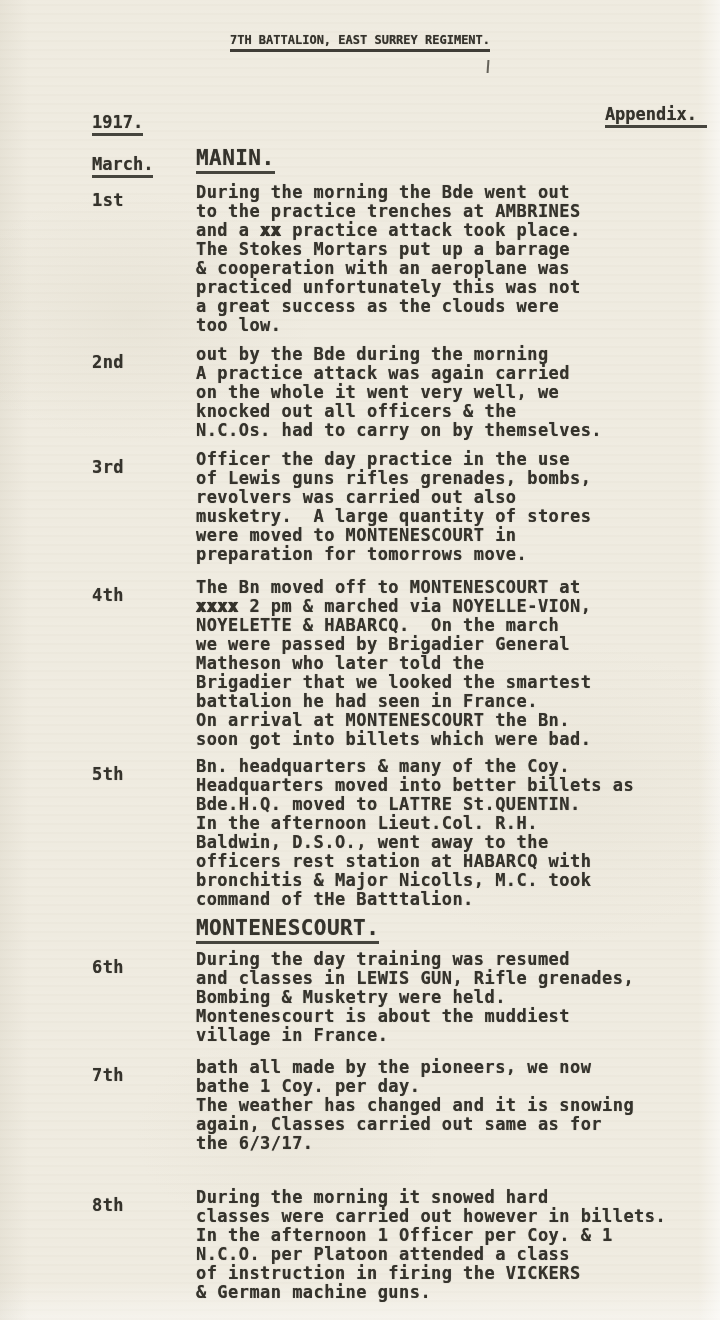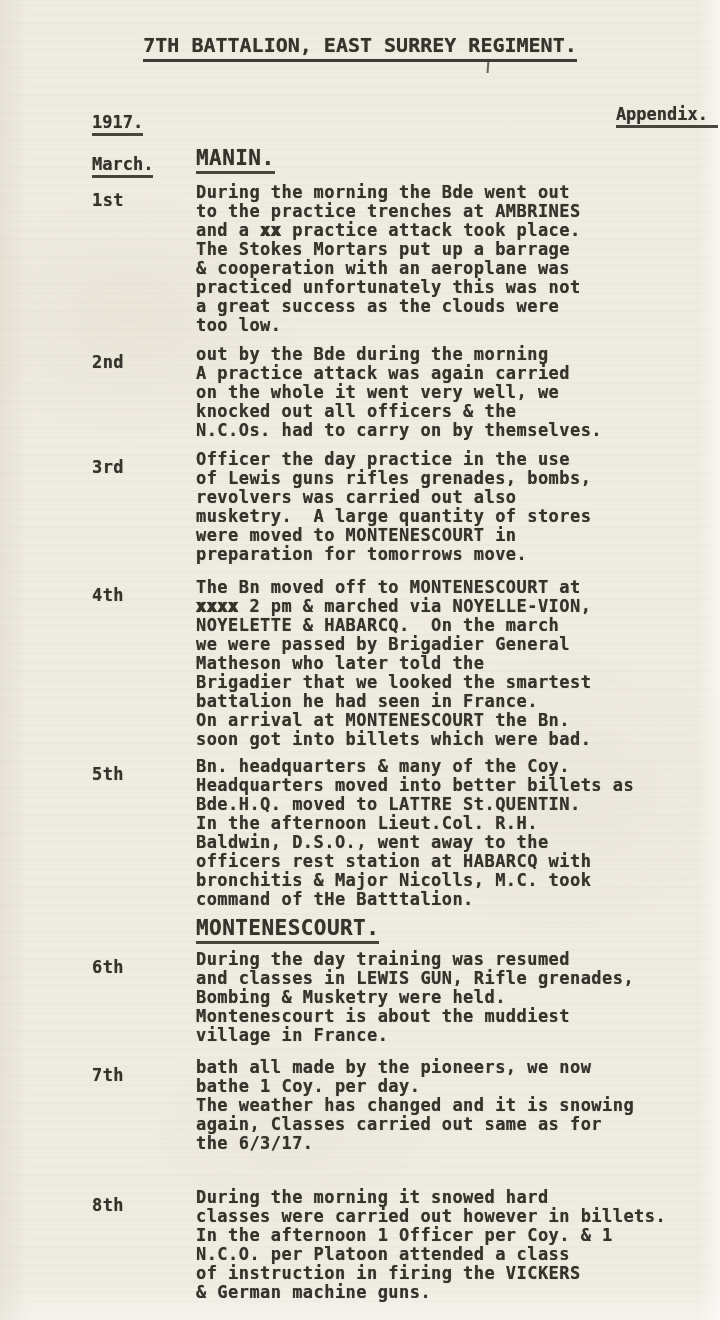--- a/index.html
+++ b/index.html
@@ -18,36 +18,36 @@
       repeating-linear-gradient(0deg, rgba(190,183,165,0.05) 0 2px, rgba(255,255,255,0.03) 2px 5px, rgba(0,0,0,0) 5px 9px);
     font-family: "DejaVu Sans Mono", "Liberation Mono", monospace;
     font-weight: 700;
     color: var(--ink);
     text-shadow: 0 0 0.7px rgba(46,44,38,0.65);
   }
   .page { position:relative; width:720px; height:1320px; }
 
   .doc-title {
     position:absolute; top:33px; left:0; width:100%;
-    text-align:center; font-size:20px; letter-spacing:0px;
+    text-align:center; font-size:12px; letter-spacing:0px;
   }
   .doc-title span {
     display:inline-block;
     border-bottom:3px solid rgba(47,45,39,0.92);
     padding-bottom:2px;
   }
   .stray-mark {
     position:absolute; left:487px; top:60px; width:2px; height:13px;
     background:rgba(62,59,51,0.78); transform:rotate(4deg);
   }
 
   .row { position:absolute; left:0; width:100%; font-size:17px; }
   .col-date  { position:absolute; left:92px;  white-space:pre;margin-top:8px; }
   .col-body  { position:absolute; left:196px; white-space:pre; }
-  .col-right { position:absolute; right:2px; white-space:pre;margin-left:40px; }
+  .col-right { position:absolute; right:13px; white-space:pre;margin-left:40px; }
 
   .ul { border-bottom:3px solid rgba(47,45,39,0.88); padding-bottom:1px; }
   .ul-ext { padding-right:10px; }
 
   .entry { position:absolute; left:0; width:100%; font-size:17px; letter-spacing:0.45px; }
   .entry .line { white-space:pre; line-height:19px; height:19px; }
   .entry .col-date { letter-spacing:0.45px; line-height:19px; }
 
   .heading { font-size:21px; letter-spacing:0.45px; }
 

